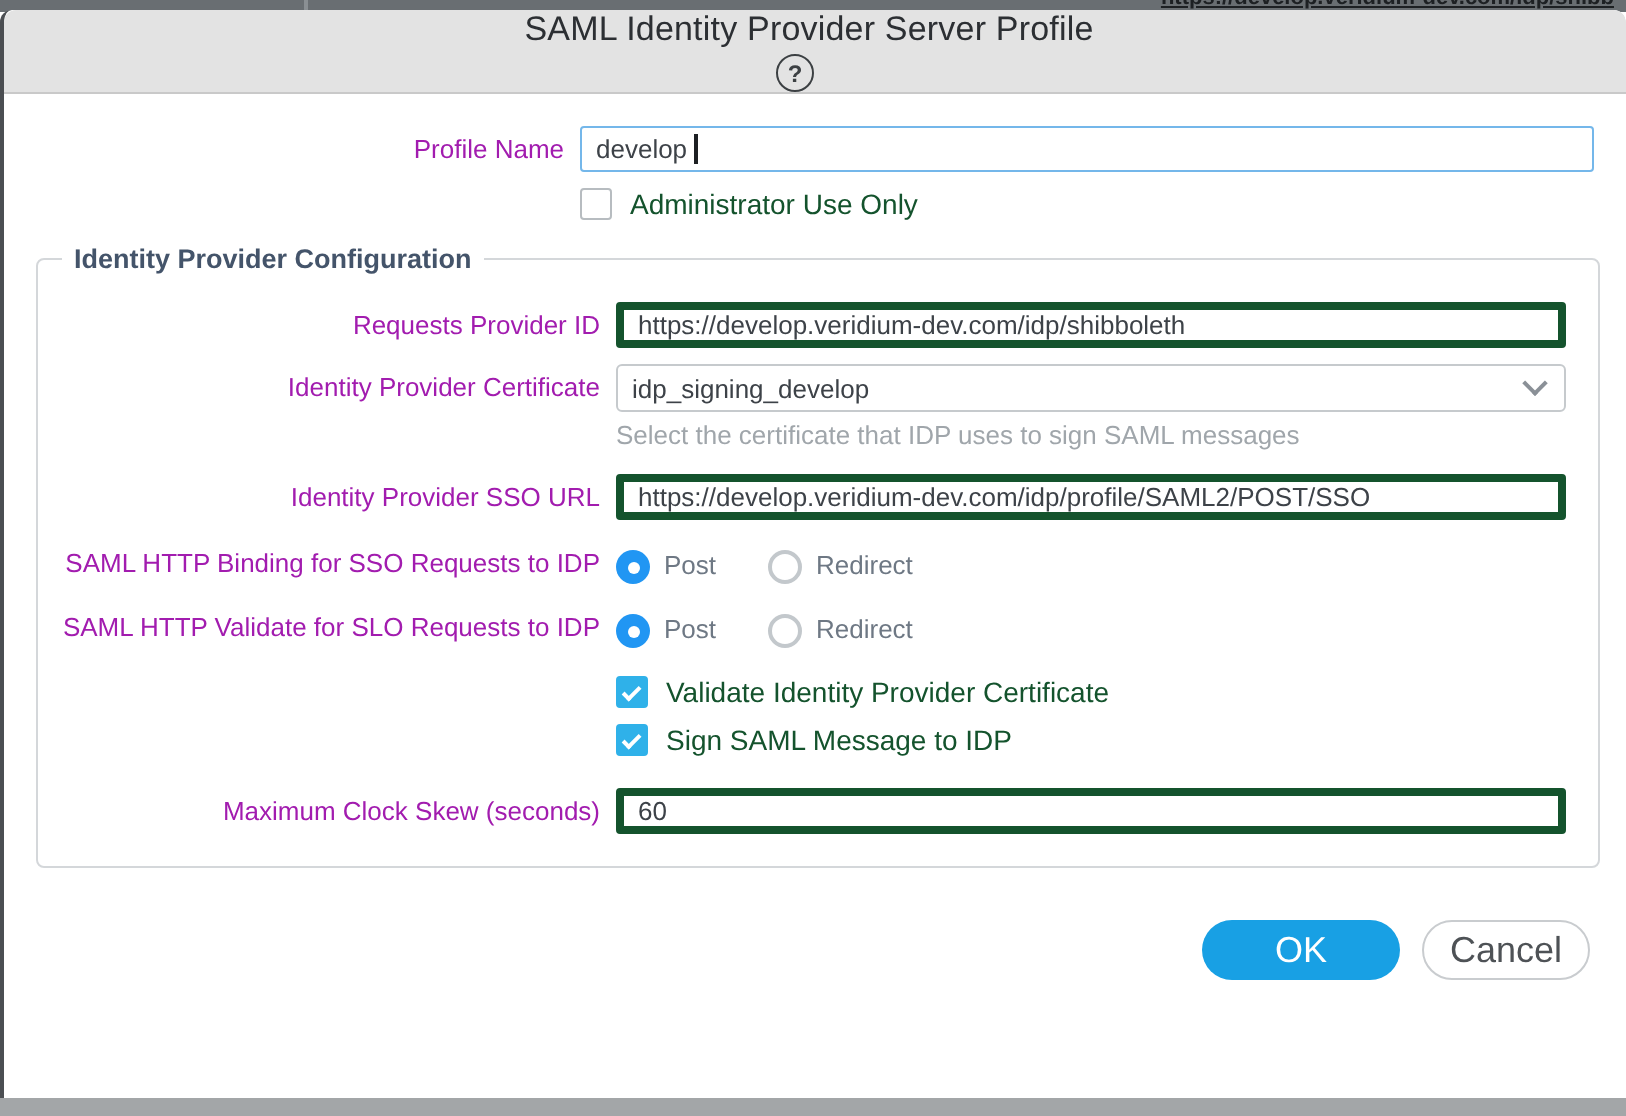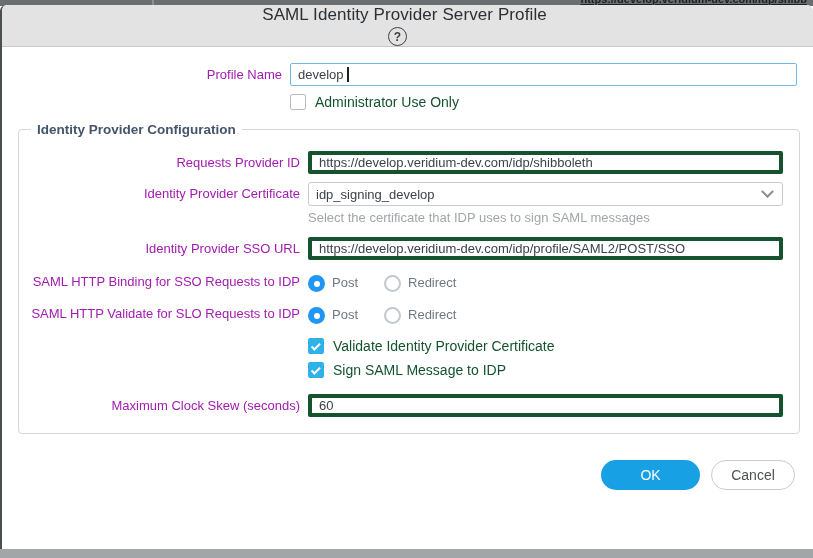--- a/index.html
+++ b/index.html
@@ -113,21 +113,21 @@
     border-radius:50%; background:#fff;
   }
   .radio-label { font-size:13px; color:#6e7884; }
   .mt6{margin-top:16px;} .mt12{margin-top:12px;} .mt14{margin-top:14px;}
   .binding-row .lbl { padding-top:2px; }
   
   .actions {
     display:flex; justify-content:flex-end; gap:11px; padding:26px 18px 0 0;
   }
   .btn {
-    height:30px; border-radius:15px; font-size:14px; cursor:pointer;
+    height:30px; border-radius:15px; font-size:18px; cursor:pointer;
     display:flex; align-items:center; justify-content:center;
     font-family:"Liberation Sans","DejaVu Sans",sans-serif;
   }
   .btn-ok { width:99px; background:#18a0e4; color:#fff; border:none; }
   .btn-cancel { width:84px; background:#fff; color:#4e5256; border:1px solid #c9cccf; }
 </style>
 </head>
 <body>
 
 <div class="bg-top">

